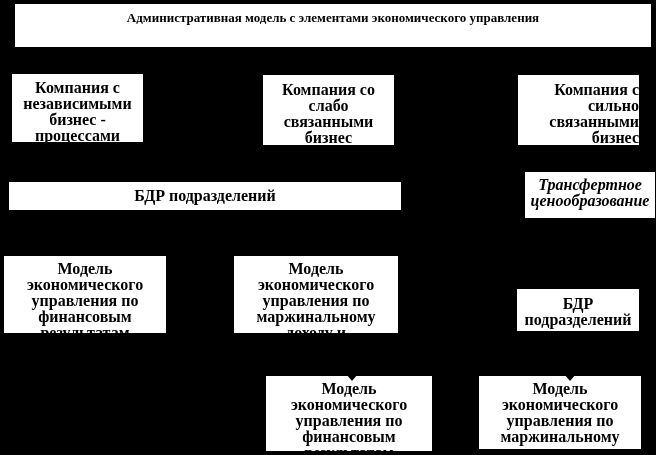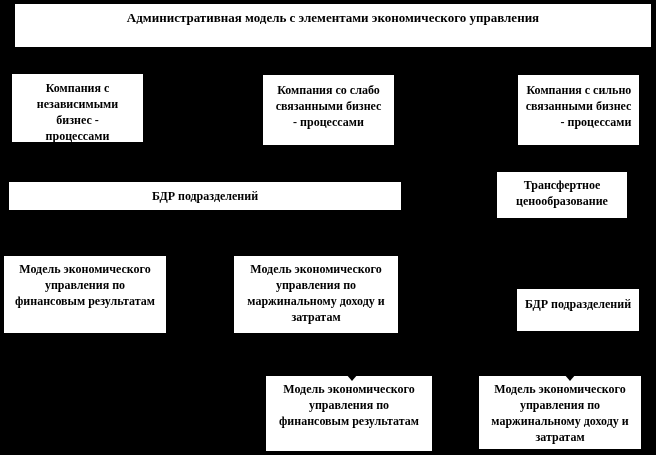--- a/index.html
+++ b/index.html
@@ -11,37 +11,37 @@
     font-family: "Liberation Serif", "DejaVu Serif", serif;
     overflow: hidden;
   }
   .box {
     position: absolute;
     background: #ffffff;
     color: #000000;
     border: 1px solid #000000;
     box-sizing: border-box;
     font-weight: bold;
-    font-size: 12px;
+    font-size: 16px;
     line-height: 16px;
     text-align: center;
     white-space: pre-line;
     display: flex;
     flex-direction: column;
     align-items: center;
     justify-content: flex-start;
   }
   .center-v { justify-content: center; }
 
   .title-box            { left: 14px;  top: 3px;   width: 638px; height: 45px; padding-top: 6px; font-size: 13px; }
   .company-independent  { left: 11px;  top: 73px;  width: 133px; height: 70px; padding-top: 6px; }
   .company-weak         { left: 262px; top: 74px;  width: 133px; height: 72px; padding-top: 7px; }
   .company-strong       { left: 517px; top: 74px;  width: 123px; height: 72px; padding-top: 7px; text-align: right; }
   .bdr-wide             { left: 8px;   top: 181px; width: 394px; height: 30px; }
-  .transfer-pricing     { left: 496px; top: 171px; width: 132px; height: 48px; padding-top: 5px; }
+  .transfer-pricing     { left: 524px; top: 171px; width: 132px; height: 48px; padding-top: 5px; font-style: italic; }
   .model-fin-mid        { left: 3px;   top: 255px; width: 164px; height: 79px; padding-top: 5px; }
   .model-margin-mid     { left: 233px; top: 255px; width: 166px; height: 79px; padding-top: 5px; }
   .bdr-right            { left: 516px; top: 288px; width: 124px; height: 44px; padding-top: 7px; }
   .model-fin-bottom     { left: 265px; top: 375px; width: 168px; height: 77px; padding-top: 5px; }
   .model-margin-bottom  { left: 478px; top: 375px; width: 164px; height: 75px; padding-top: 5px; }
 
   .arrowhead-down {
     position: absolute;
     width: 0; height: 0;
     border-left: 6px solid transparent;

